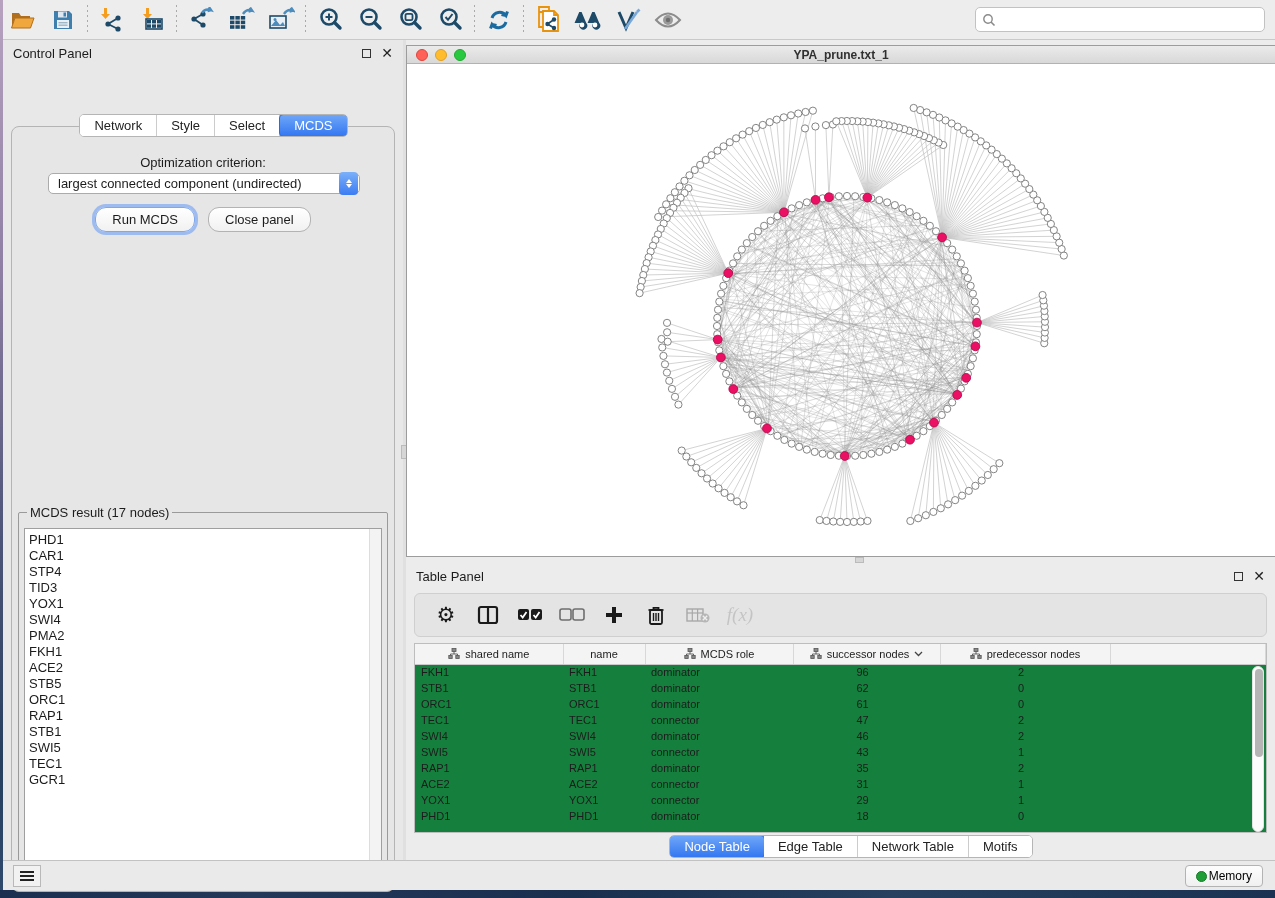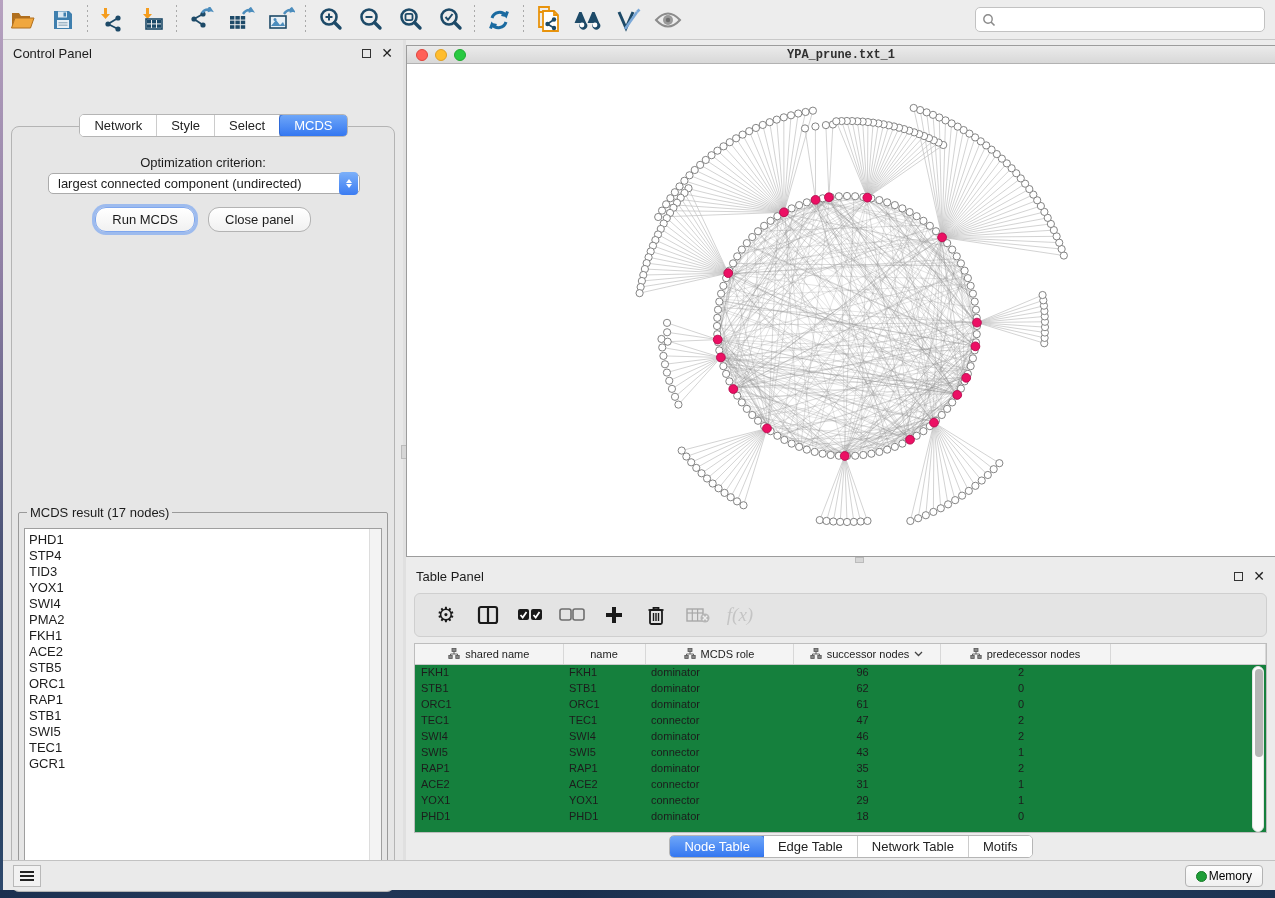--- a/index.html
+++ b/index.html
@@ -70,21 +70,21 @@
   
   #splitter-v { left:403px; top:40px; width:3px; height:820px; background:#e0e0e0; }
   #splitter-v .handle { position:absolute; left:-2px; top:405px; width:7px; height:14px;
     background:#d6d6d6; border:1px solid #bbb; cursor:col-resize; }
   #splitter-h { left:406px; top:557px; width:869px; height:6px; background:#ececec; }
   #splitter-h .handle { position:absolute; left:449px; top:0px; width:9px; height:6px;
     background:#d6d6d6; border:1px solid #bbb; cursor:row-resize; }
 
   
   #network-window { left:406px; top:45px; width:869px; height:512px; border:1px solid #9c9c9c;
-    border-right:none; background:#fff;font-family:Liberation Mono, monospace; }
+    border-right:none; background:#fff; }
   #net-titlebar { height:18px; background:linear-gradient(#ebebeb,#d8d8d8); border-bottom:1px solid #b2b2b2;
     display:flex; align-items:center; position:relative; }
   .tl { width:12px; height:12px; border-radius:50%; margin-left:7px; cursor:pointer; flex:0 0 auto; }
   .tl.red { background:#ff6158; border:0.5px solid #e0443c; margin-left:9px; }
   .tl.yellow { background:#ffbd2e; border:0.5px solid #dfa023; }
   .tl.green { background:#28c941; border:0.5px solid #1eaa32; }
   #net-title { position:absolute; left:0; width:100%; text-align:center; font-size:12px; font-weight:bold; color:#303030; }
   #net-canvas { position:relative; width:100%; height:492px; background:#fff; overflow:hidden; }
 
   
@@ -307,20 +307,21 @@
     </div>
     <div class="cp-btn-row">
       <button class="mac-btn focus-ring">Run MCDS</button>
       <button class="mac-btn">Close panel</button>
     </div>
     <fieldset id="result-group">
       <legend>MCDS result (17 nodes)</legend>
       <div id="result-list-wrap">
         <ul id="mcds-list">
             <li>PHD1</li>
+            <li>CAR1</li>
             <li>STP4</li>
             <li>TID3</li>
             <li>YOX1</li>
             <li>SWI4</li>
             <li>PMA2</li>
             <li>FKH1</li>
             <li>ACE2</li>
             <li>STB5</li>
             <li>ORC1</li>
             <li>RAP1</li>

